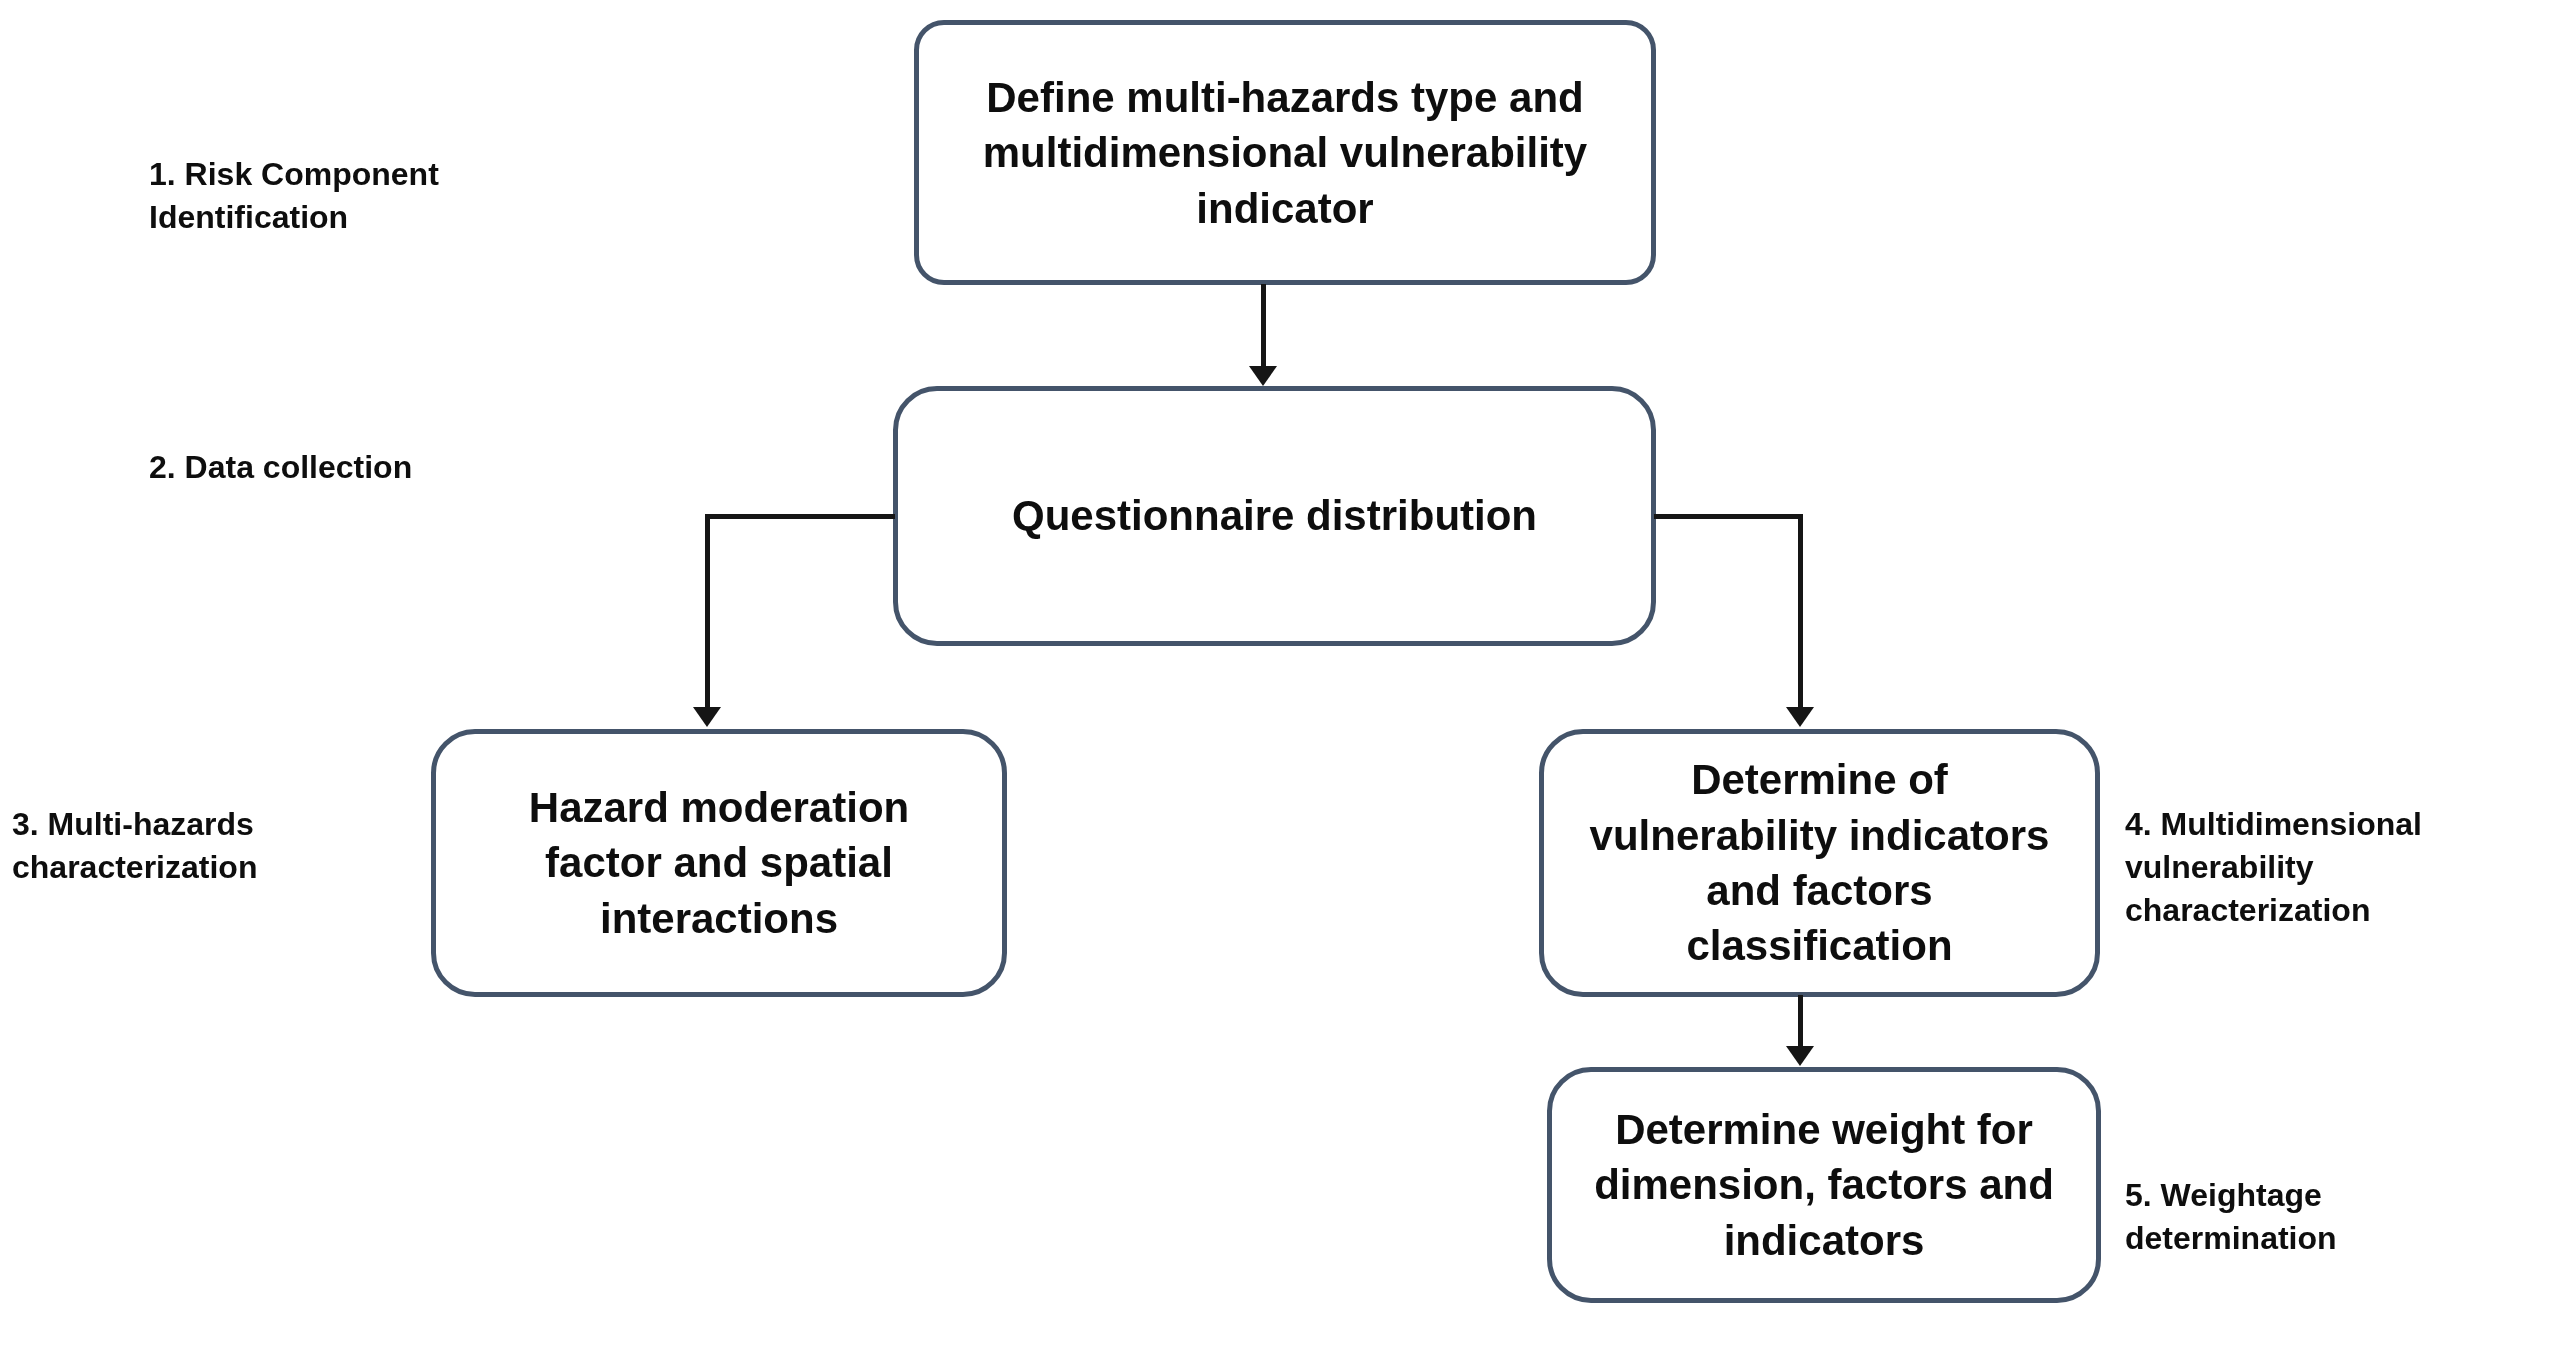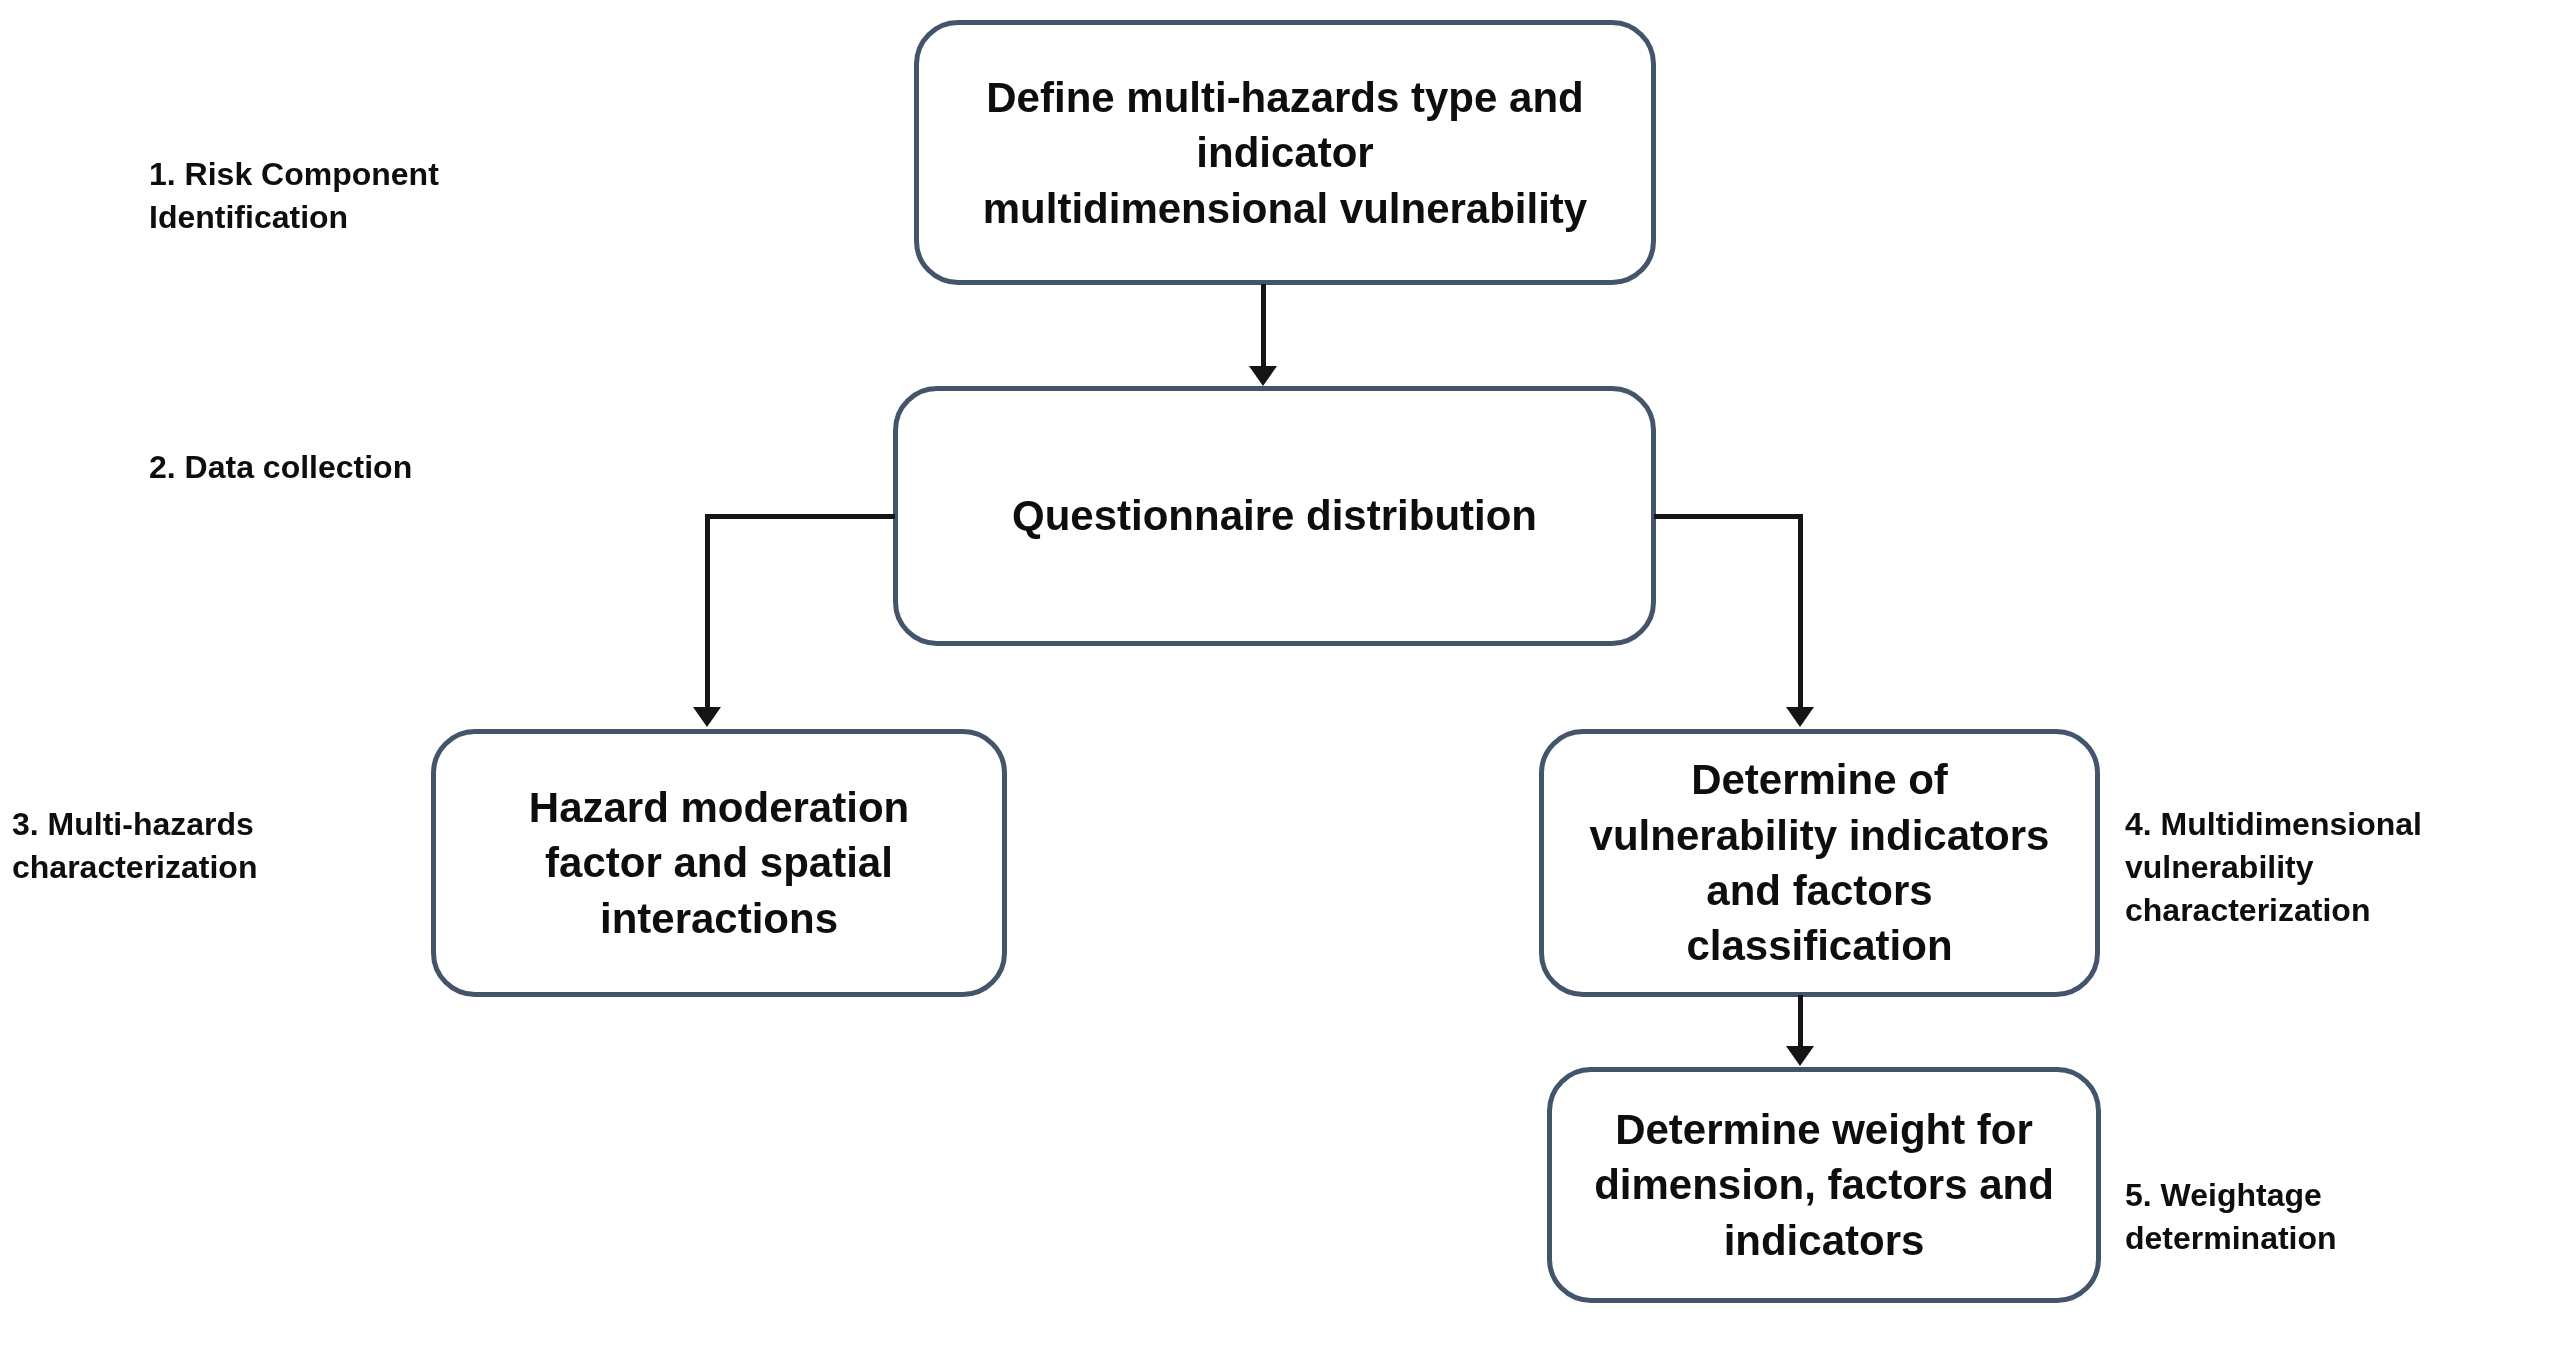--- a/index.html
+++ b/index.html
@@ -81,25 +81,25 @@
     <span class="ln">4. Multidimensional</span>
     <span class="ln">vulnerability</span>
     <span class="ln">characterization</span>
   </div>
 
   <div class="stage-label" style="left:2125px; top:1130px; width:425px;margin-top:44px;">
     <span class="ln">5. Weightage</span>
     <span class="ln">determination</span>
   </div>
 
-  <div class="node" style="left:914px; top:20.4px; width:742px; height:265px;">
+  <div class="node" style="left:914px; top:20.4px; width:742px; height:265px;border-radius:30px;">
     <div class="node-text">
       <span class="ln">Define multi-hazards type and</span>
+      <span class="ln">multidimensional vulnerability</span>
       <span class="ln">indicator</span>
-      <span class="ln">multidimensional vulnerability</span>
     </div>
   </div>
 
   <div class="node" style="left:893px; top:386px; width:763px; height:260px;">
     <div class="node-text">
       <span class="ln">Questionnaire distribution</span>
     </div>
   </div>
 
   <div class="node" style="left:431px; top:729px; width:576px; height:268px;">

